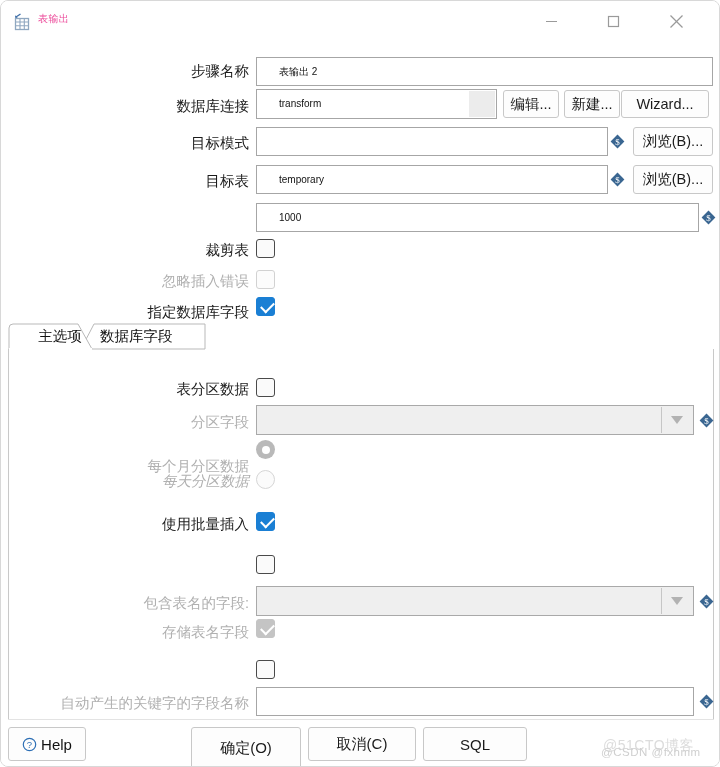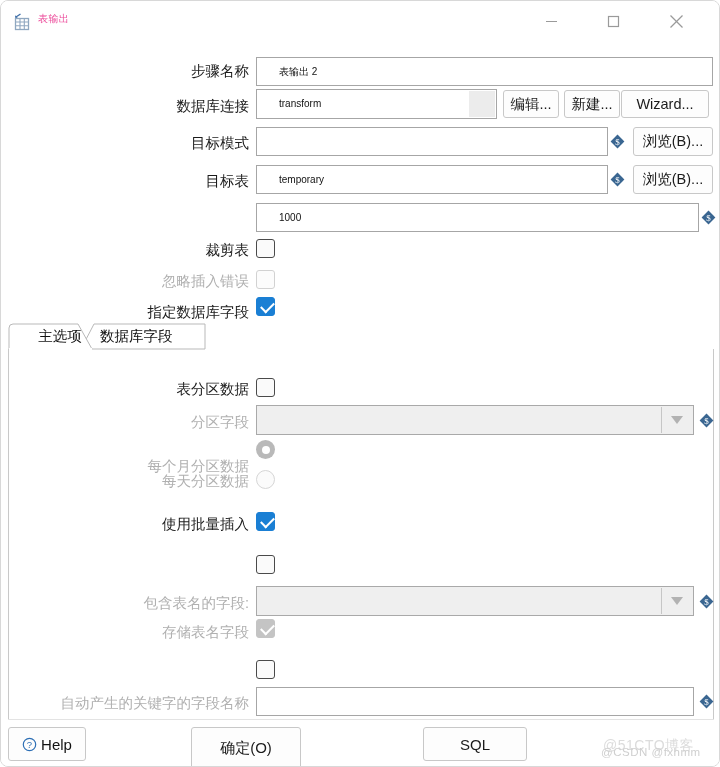--- a/index.html
+++ b/index.html
@@ -281,21 +281,21 @@
   <span class="dia" style="left:698px;top:412px;">
     <svg width="15" height="15" viewBox="0 0 15 15">
       <path d="M7.5 0.6 L14.4 7.5 L7.5 14.4 L0.6 7.5 Z" fill="#3a6691"></path>
       <text x="7.5" y="11" font-size="9" fill="#ffffff" text-anchor="middle" font-family="Liberation Serif, serif">$</text>
     </svg>
   </span>
 
   <div class="lbl dis" style="left:110px;top:441px;width:138px;margin-top:15px;">每个月分区数据</div>
   <div class="rd seldis" style="left:255px;top:439px;"></div>
 
-  <div class="lbl dis" style="left:128px;top:471px;width:120px;">每天分区数据</div>
+  <div class="lbl dis" style="left:128px;top:471px;width:120px;font-style:italic;">每天分区数据</div>
   <div class="rd offdis" style="left:255px;top:469px;"></div>
 
   <div class="lbl" style="left:110px;top:514px;width:138px;">使用批量插入</div>
   <div class="cb on" style="left:255px;top:511px;">
     <span class="chk"></span>
   </div>
 
   <div class="cb off" style="left:255px;top:554px;"></div>
 
   <div class="lbl dis" style="left:110px;top:593px;width:138px;">包含表名的字段:</div>
@@ -333,19 +333,20 @@
     <div class="help-btn">
       <span class="qicon">
         <svg width="15" height="15" viewBox="0 0 15 15">
           <circle cx="7.5" cy="7.5" r="6.2" fill="none" stroke="#2d6fb5" stroke-width="1.2"></circle>
           <text x="7.5" y="11" font-size="9.5" fill="#2d6fb5" text-anchor="middle" font-family="Liberation Sans, sans-serif">?</text>
         </svg>
       </span>
       <span>Help</span>
     </div>
     <div class="btn" style="left:190px;top:7px;width:110px;height:43px;font-size:15px;">确定(O)</div>
+    <div class="btn" style="left:307px;top:7px;width:108px;height:34px;font-size:15px;">取消(C)</div>
     <div class="btn" style="left:422px;top:7px;width:104px;height:34px;font-size:15px;">SQL</div>
   </div>
 
   <div class="wm wm1">@51CTO博客</div>
   <div class="wm wm2">@CSDN @fxhmm</div>
 
 </div>
 
 </body></html>

